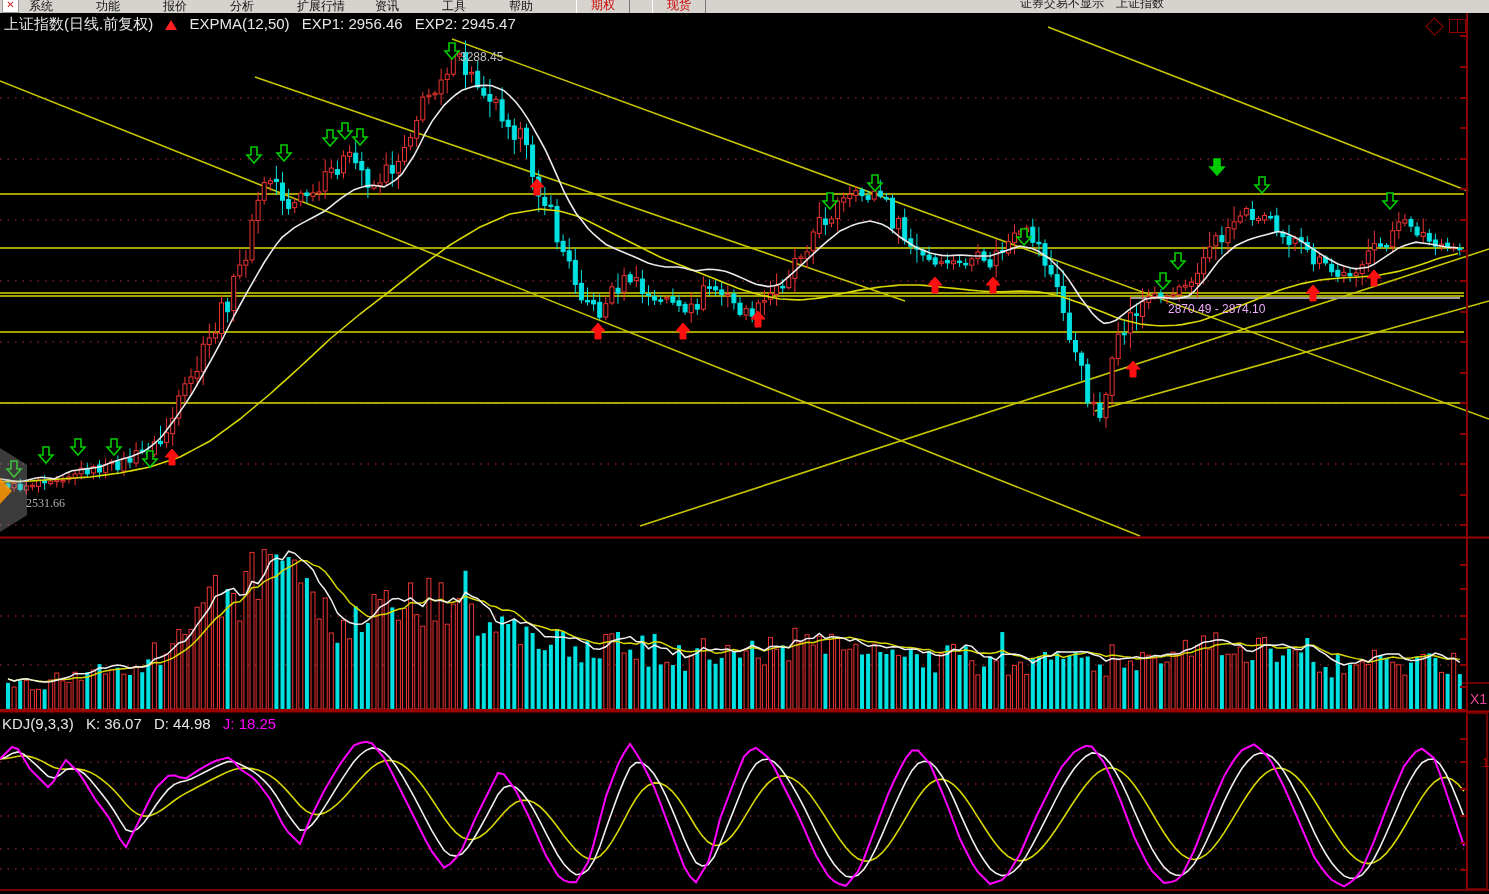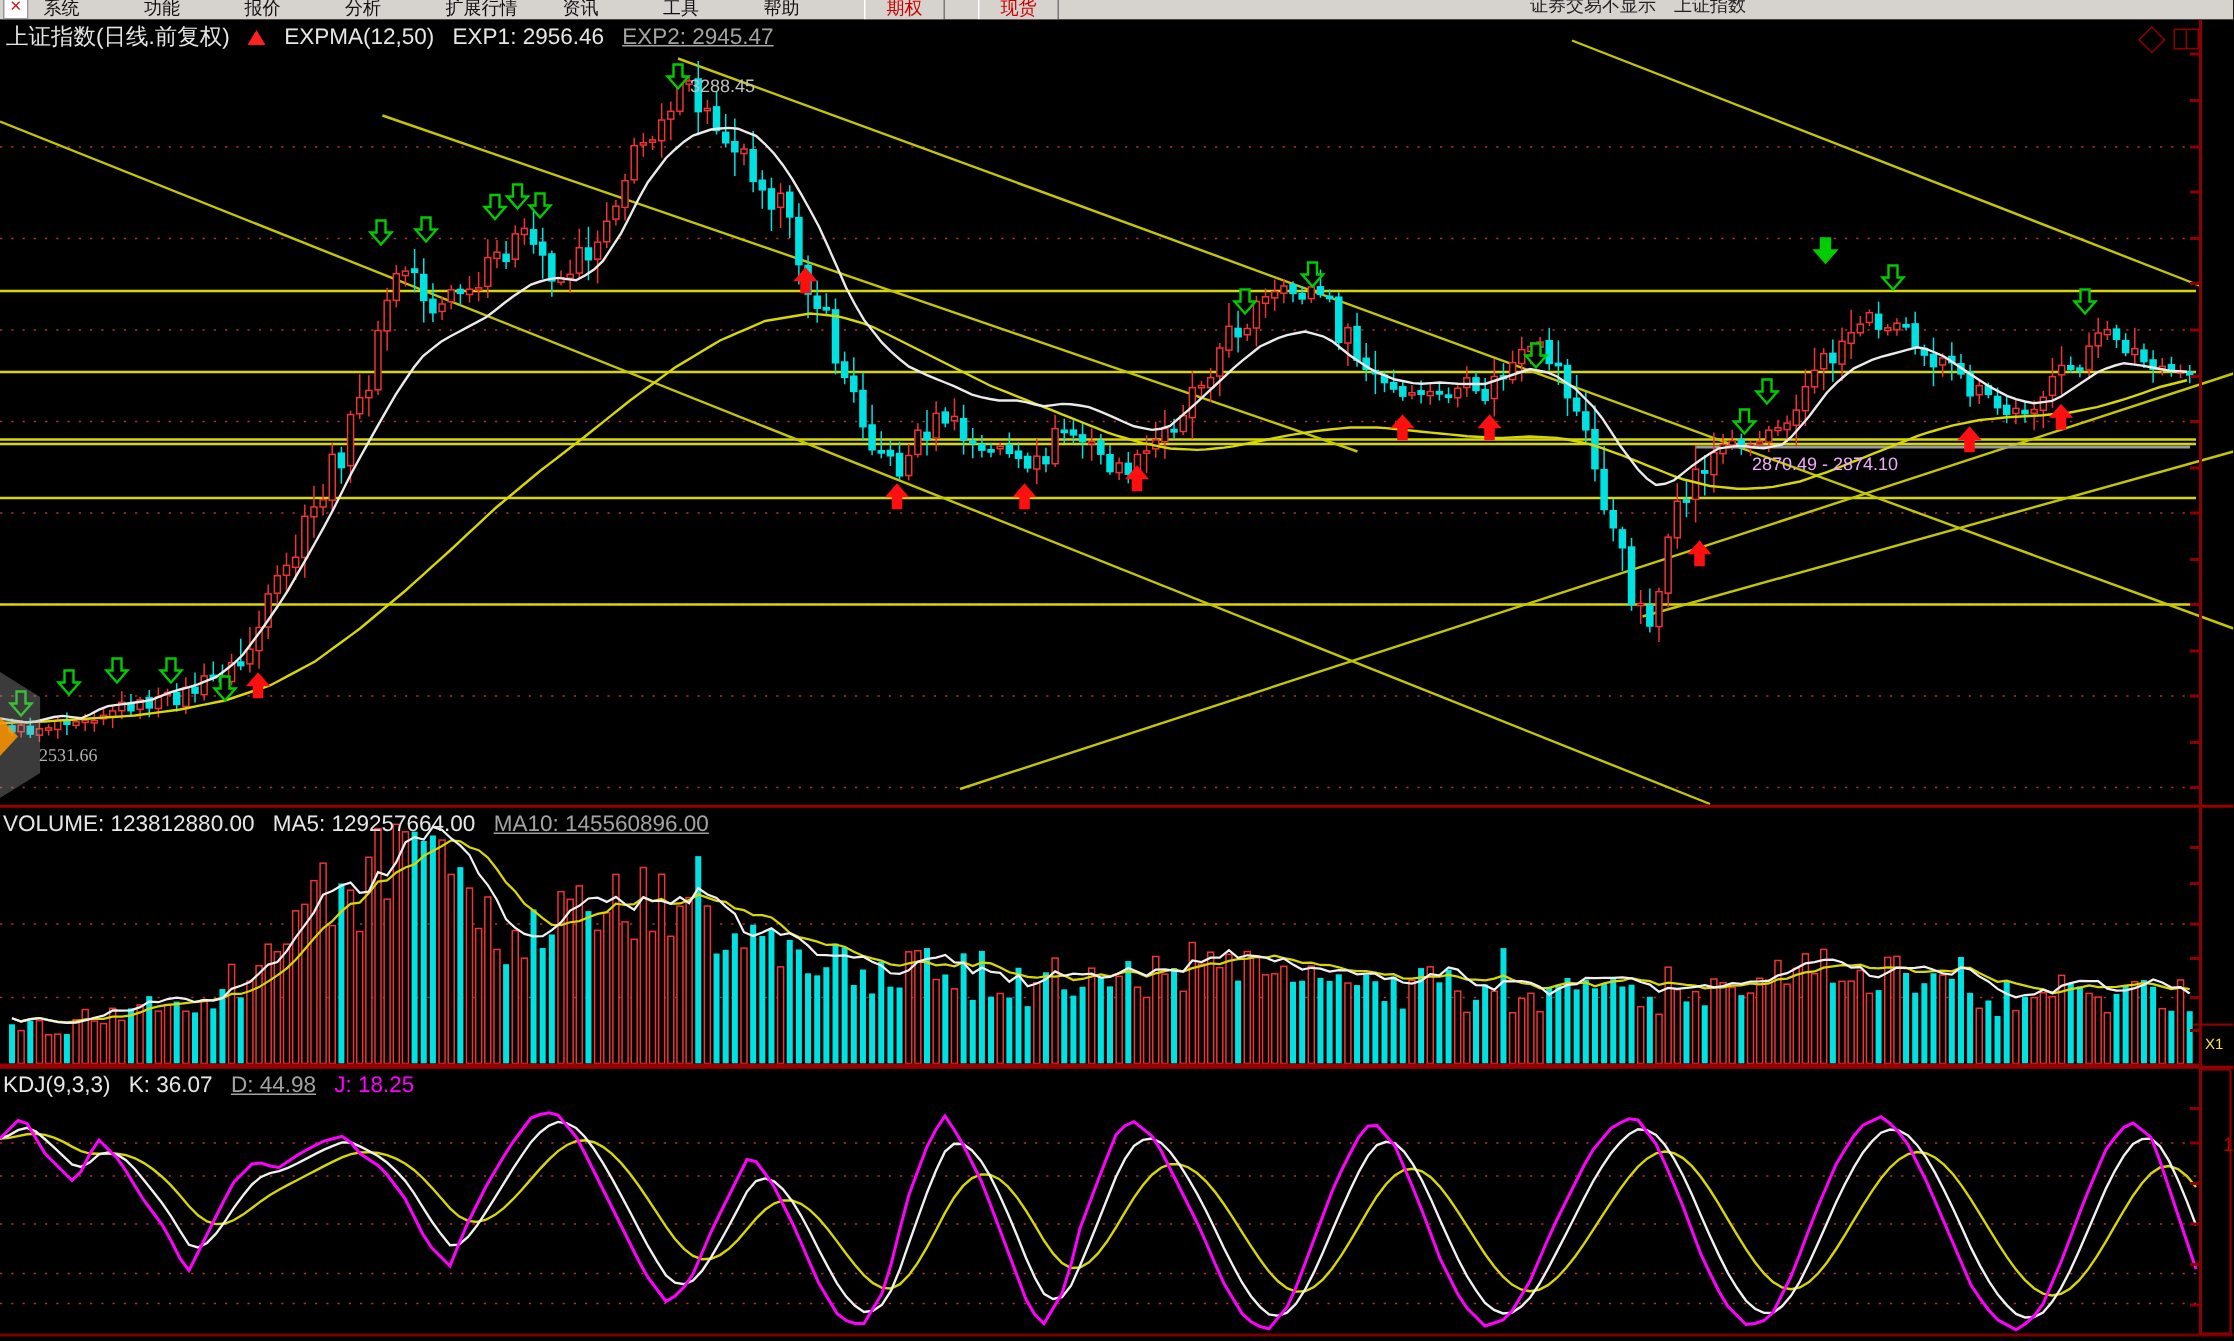--- a/index.html
+++ b/index.html
@@ -14,30 +14,30 @@
   .menu-item{display:inline-block;color:#111;font-size:12px;margin-right:43px;}
   .menu-item.wide{margin-right:30px;}
   .hot-item{display:inline-block;color:#cc0000;font-size:12px;padding:2px 14px;margin-right:22px;
             background:#d6d3ce;border:1px solid;border-color:#fff #7a7a7a #7a7a7a #fff;}
   .menu-right{position:absolute;top:-5px;left:1020px;color:#222;font-size:12px;}
   
   .chart-root{position:absolute;left:0;top:13px;width:1489px;height:881px;background:#000;}
   svg{position:absolute;left:0;top:0;}
   .hdr{position:absolute;font-size:15px;white-space:nowrap;letter-spacing:0px;}
   .hdr span{margin-right:8px;}
-  .w{color:#e6e6e6;} .y{color:#a3a3a3;text-decoration:underline;} .m{color:#ff00ff;text-align:center;}
+  .w{color:#e6e6e6;} .y{color:#e5e5e5;} .m{color:#ff00ff;text-align:center;}
   .up-arrow-glyph{display:inline-block;width:0;height:0;border-left:6px solid transparent;
       border-right:6px solid transparent;border-bottom:10px solid #ff2020;vertical-align:-1px;
       position:relative;margin-right:6px;}
   .price-label{position:absolute;color:#c0c0c0;font-size:12px;white-space:nowrap;}
   .corner-ico{position:absolute;border:1px solid #8b0000;}
   .diamond{width:11px;height:11px;transform:rotate(45deg);}
   .winbox{width:15px;height:12px;}
   .winbox .div{position:absolute;left:7px;top:0;width:1px;height:12px;background:#8b0000;}
-  .x1-label{position:absolute;color:#fde047;font-size:10px;}
+  .x1-label{position:absolute;color:#ec4899;font-size:14px;}
   .axis-frag{position:absolute;color:#b00000;font-size:13px;}
   .slide-handle{position:absolute;left:0;top:448px;width:27px;height:84px;
       background:rgba(170,170,170,0.35);
       clip-path:polygon(0 0,100% 20%,100% 80%,0 100%);}
   .slide-handle .accent{position:absolute;left:0;top:30px;width:12px;height:26px;
       background:rgba(255,150,0,0.85);clip-path:polygon(0 0,100% 50%,0 100%);}
 </style>
 </head>
 <body>
 
@@ -905,25 +905,20 @@
       <span class="up-arrow-glyph"></span>
       <span class="w">EXPMA(12,50)</span>
       <span class="w">EXP1: 2956.46</span>
       <span class="y">EXP2: 2945.47</span>
     </div>
 
     <div class="price-label" id="lbl-high" style="left: 460px; top: 37px;">3288.45</div>
     <div class="price-label" id="lbl-low" style="color: rgb(176, 176, 176); left: 26px; top: 483px; font-family: Liberation Serif, serif;">2531.66</div>
     <div class="price-label" id="lbl-range" style="color: #f0abfc; left: 1168px; top: 289px;">2870.49 - 2874.10</div>
 
-    <div class="hdr" style="left:2px;top:528px;">
-      <span class="w">VOLUME: 123812880.00</span>
-      <span class="w">MA5: 129257664.00</span>
-      <span class="y">MA10: 145560896.00</span>
-    </div>
 
     <div class="hdr" style="left:2px;top:702px;">
       <span class="w">KDJ(9,3,3)</span>
       <span class="w">K: 36.07</span>
       <span class="y">D: 44.98</span>
       <span class="m">J: 18.25</span>
     </div>
 
     <div class="corner-ico diamond" style="left:1428px;top:7px;"></div>
     <div class="corner-ico winbox" style="left:1449px;top:6px;">

